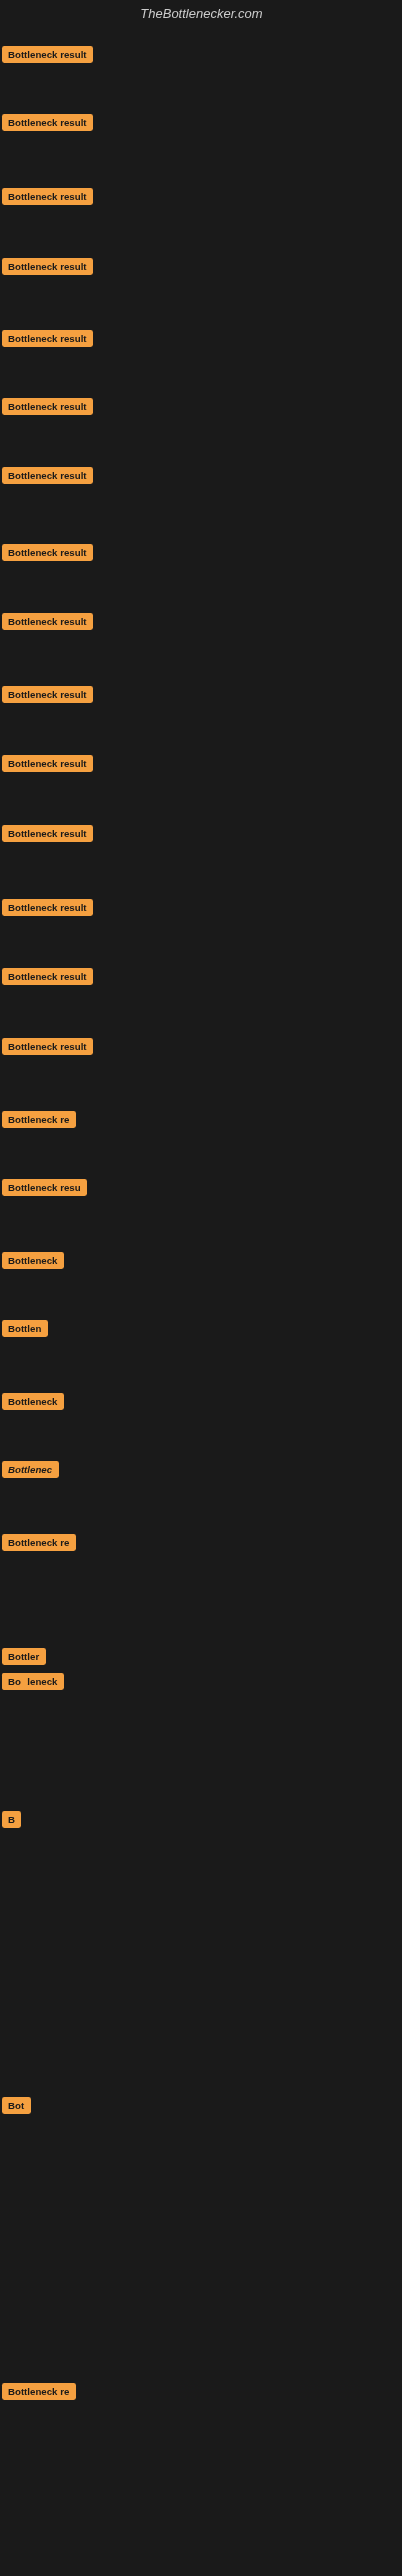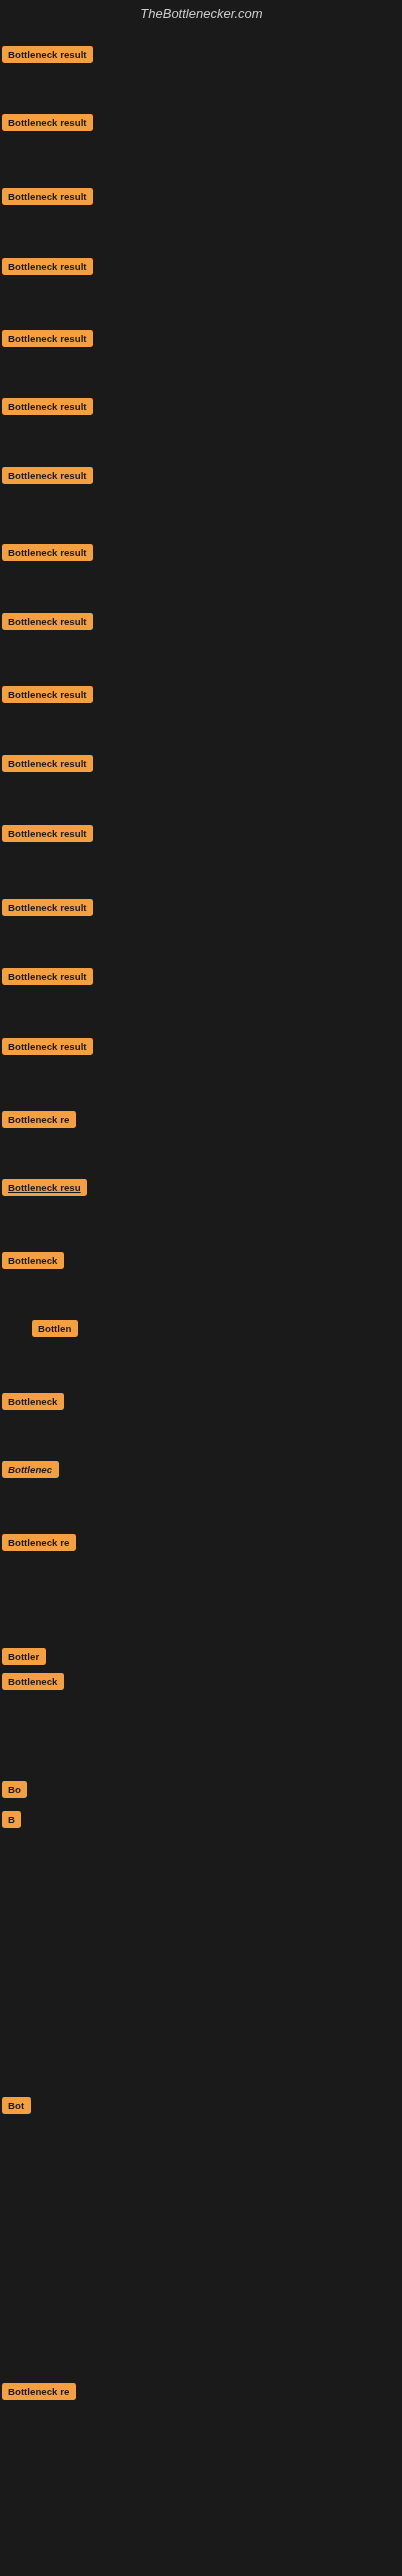--- a/index.html
+++ b/index.html
@@ -52,25 +52,25 @@
 <div class="bottleneck-item" style="top: 467px;"><span class="bottleneck-badge" style="max-width: 121px;">Bottleneck result</span></div>
 <div class="bottleneck-item" style="top: 544px;"><span class="bottleneck-badge" style="max-width: 123px;">Bottleneck result</span></div>
 <div class="bottleneck-item" style="top: 613px;"><span class="bottleneck-badge" style="max-width: 121px;">Bottleneck result</span></div>
 <div class="bottleneck-item" style="top: 686px;"><span class="bottleneck-badge" style="max-width: 121px;">Bottleneck result</span></div>
 <div class="bottleneck-item" style="top: 755px;"><span class="bottleneck-badge" style="max-width: 121px;">Bottleneck result</span></div>
 <div class="bottleneck-item" style="top: 825px;"><span class="bottleneck-badge" style="max-width: 119px;">Bottleneck result</span></div>
 <div class="bottleneck-item" style="top: 899px;"><span class="bottleneck-badge" style="max-width: 113px;">Bottleneck result</span></div>
 <div class="bottleneck-item" style="top: 968px;"><span class="bottleneck-badge" style="max-width: 109px;">Bottleneck result</span></div>
 <div class="bottleneck-item" style="top: 1038px;"><span class="bottleneck-badge" style="max-width: 105px;">Bottleneck result</span></div>
 <div class="bottleneck-item" style="top: 1111px;"><span class="bottleneck-badge" style="max-width: 93px;">Bottleneck re</span></div>
-<div class="bottleneck-item" style="top: 1179px;"><span class="bottleneck-badge" style="max-width: 97px; text-decoration: underline;">Bottleneck resu</span></div>
+<div class="bottleneck-item" style="top: 1179px;"><span class="bottleneck-badge" style="max-width: 97px;">Bottleneck resu</span></div>
 <div class="bottleneck-item" style="top: 1252px;"><span class="bottleneck-badge" style="max-width: 81px;">Bottleneck</span></div>
-<div class="bottleneck-item" style="top: 1320px;"><span class="bottleneck-badge" style="max-width: 64px; margin-left: 30px;">Bottlen</span></div>
+<div class="bottleneck-item" style="top: 1320px;"><span class="bottleneck-badge" style="max-width: 64px;">Bottlen</span></div>
 <div class="bottleneck-item" style="top: 1393px;"><span class="bottleneck-badge" style="max-width: 81px;">Bottleneck</span></div>
 <div class="bottleneck-item" style="top: 1461px;"><span class="bottleneck-badge" style="max-width: 76px; font-style: italic;">Bottlenec</span></div>
 <div class="bottleneck-item" style="top: 1534px;"><span class="bottleneck-badge" style="max-width: 91px;">Bottleneck re</span></div>
 <div class="bottleneck-item" style="top: 1648px;"><span class="bottleneck-badge" style="max-width: 60px;">Bottler</span></div>
 <div class="bottleneck-item" style="top: 1673px;"><span class="bottleneck-badge" style="max-width: 81px;">Bottleneck</span></div>
-<div class="bottleneck-item" style="top: 1781px;"><span class="bottleneck-badge" style="max-width: 40px;">Bo</span></div>
+<div class="bottleneck-item" style="top: 1673px;"><span class="bottleneck-badge" style="max-width: 40px;">Bo</span></div>
 <div class="bottleneck-item" style="top: 1811px;"><span class="bottleneck-badge" style="max-width: 31px;">B</span></div>
 <div class="bottleneck-item" style="top: 2061px; margin-top: 36px;"><span class="bottleneck-badge" style="max-width: 44px;">Bot</span></div>
 <div class="bottleneck-item" style="top: 2383px;"><span class="bottleneck-badge" style="max-width: 91px;">Bottleneck re</span></div>
 
 
 </body></html>

